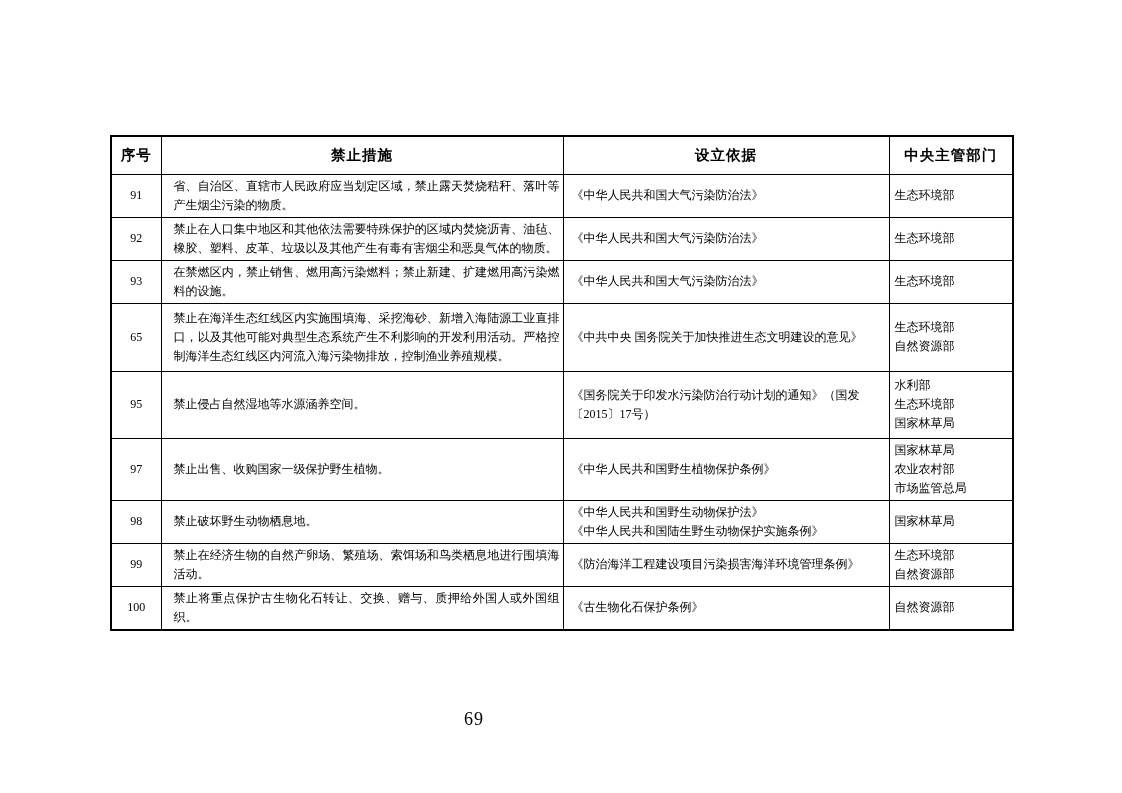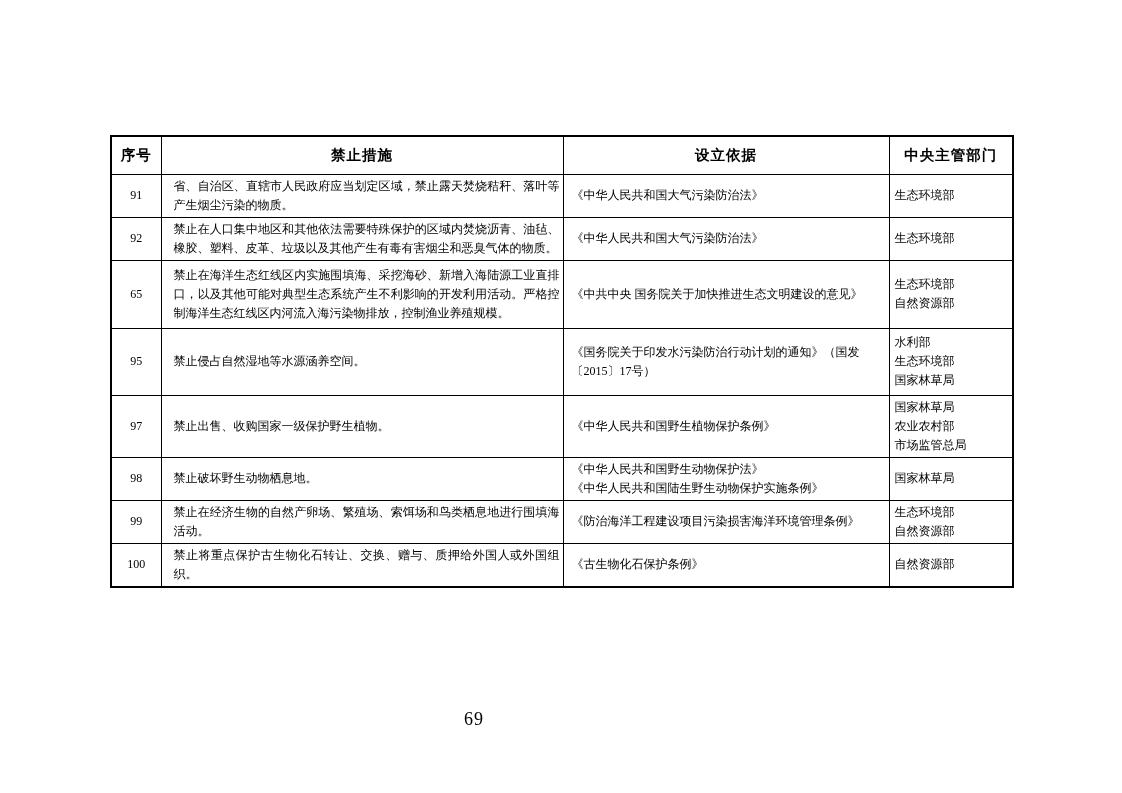--- a/index.html
+++ b/index.html
@@ -113,20 +113,26 @@
         <td class="cell-measure">省、自治区、直辖市人民政府应当划定区域，禁止露天焚烧秸秆、落叶等产生烟尘污染的物质。</td>
         <td class="cell-basis">《中华人民共和国大气污染防治法》</td>
         <td class="cell-dept">生态环境部</td>
       </tr>
       <tr class="row-92">
         <td class="cell-id">92</td>
         <td class="cell-measure">禁止在人口集中地区和其他依法需要特殊保护的区域内焚烧沥青、油毡、橡胶、塑料、皮革、垃圾以及其他产生有毒有害烟尘和恶臭气体的物质。</td>
         <td class="cell-basis">《中华人民共和国大气污染防治法》</td>
         <td class="cell-dept">生态环境部</td>
       </tr>
+      <tr class="row-93">
+        <td class="cell-id">93</td>
+        <td class="cell-measure">在禁燃区内，禁止销售、燃用高污染燃料；禁止新建、扩建燃用高污染燃料的设施。</td>
+        <td class="cell-basis">《中华人民共和国大气污染防治法》</td>
+        <td class="cell-dept">生态环境部</td>
+      </tr>
       <tr class="row-94">
         <td class="cell-id">65</td>
         <td class="cell-measure">禁止在海洋生态红线区内实施围填海、采挖海砂、新增入海陆源工业直排口，以及其他可能对典型生态系统产生不利影响的开发利用活动。严格控制海洋生态红线区内河流入海污染物排放，控制渔业养殖规模。</td>
         <td class="cell-basis">《中共中央 国务院关于加快推进生态文明建设的意见》</td>
         <td class="cell-dept">生态环境部
 自然资源部</td>
       </tr>
       <tr class="row-95">
         <td class="cell-id">95</td>
         <td class="cell-measure">禁止侵占自然湿地等水源涵养空间。</td>

